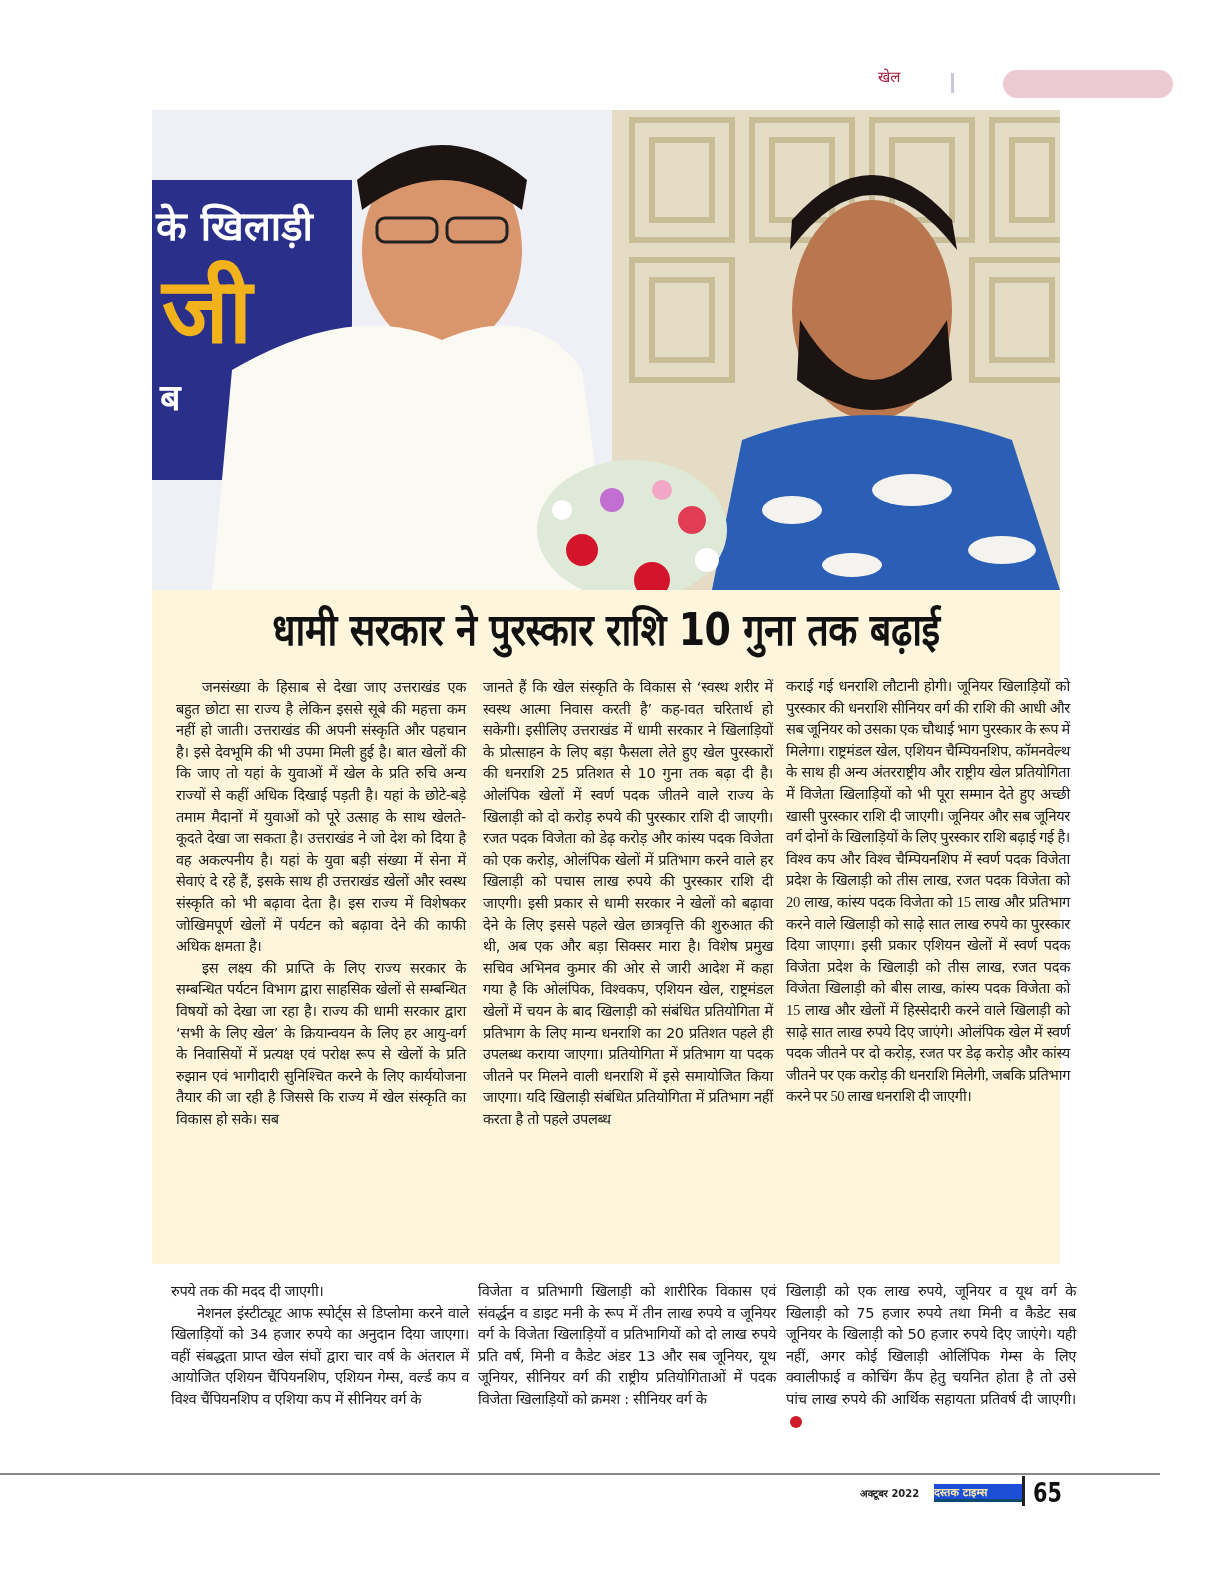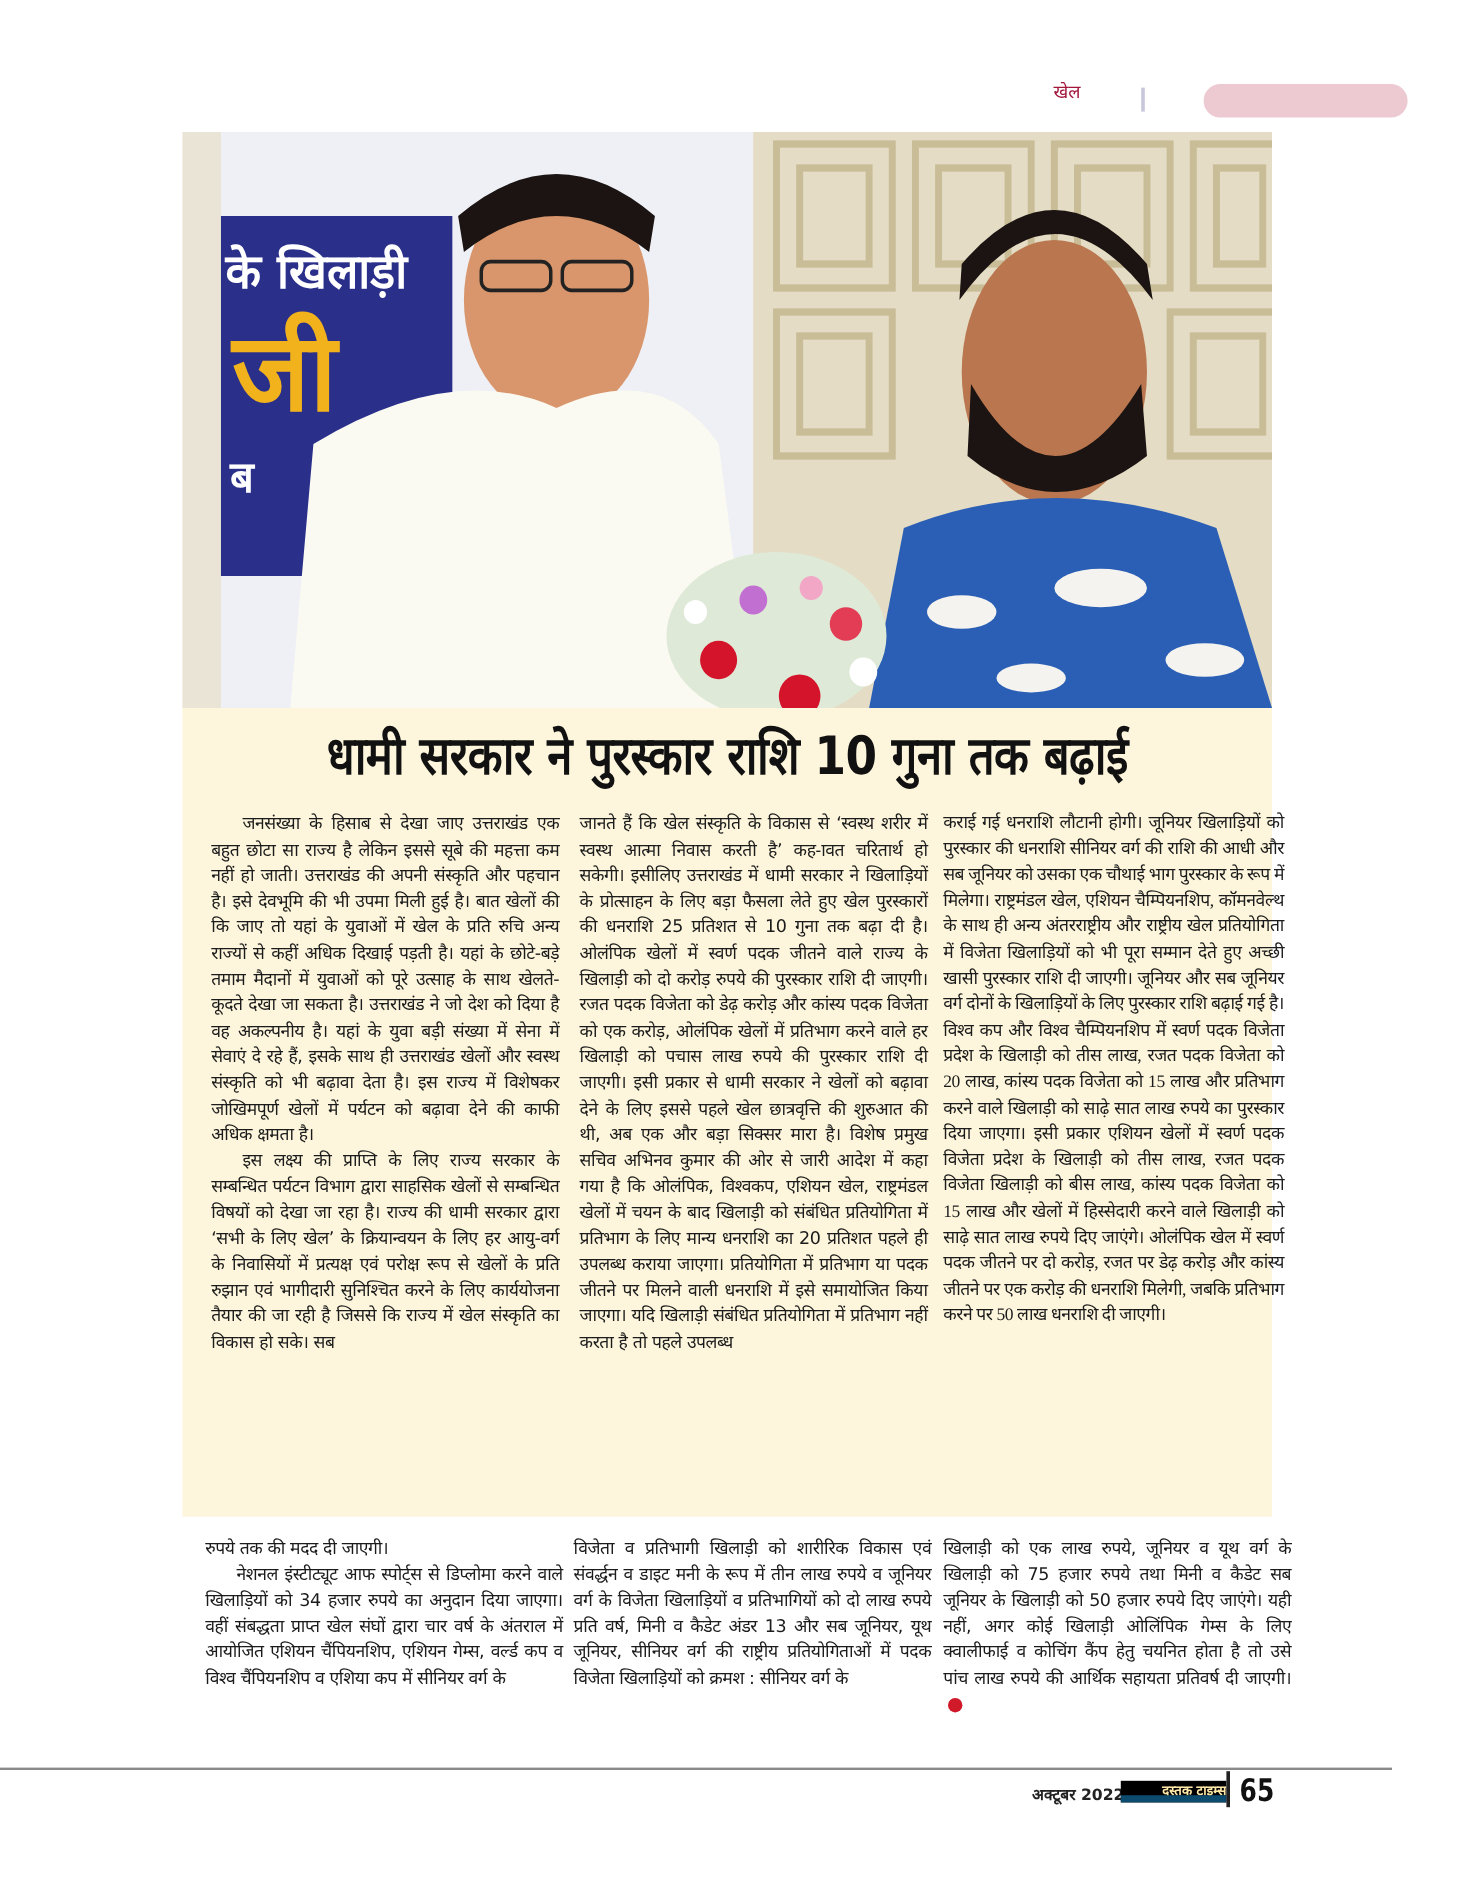--- a/index.html
+++ b/index.html
@@ -5,21 +5,21 @@
     * { box-sizing: border-box; margin: 0; padding: 0; }
     html, body { width: 1224px; height: 1584px; background: #ffffff; overflow: hidden; }
     body { position: relative; font-family: "DejaVu Sans", sans-serif; color: #1a1a1a; }
 
     
     .section-label { position: absolute; left: 878px; top: 66px; font-size: 15px; color: #a1163a; font-family: "DejaVu Sans", sans-serif; }
     .section-sep { position: absolute; left: 951px; top: 73px; width: 3px; height: 20px; background: #c8c8dd; }
     .section-pill { position: absolute; left: 1003px; top: 70px; width: 170px; height: 28px; border-radius: 14px; background: #edc9d2; }
 
     
-    .photo { position: absolute; left: 152px; top: 110px; width: 908px; height: 480px; overflow: hidden; background: #e9e4d6; padding-left: 32px; }
+    .photo { position: absolute; left: 152px; top: 110px; width: 908px; height: 480px; overflow: hidden; background: #e9e4d6; }
     .photo svg { display: block; width: 100%; height: 100%; }
 
     
     .panel { position: absolute; left: 152px; top: 590px; width: 908px; height: 674px; background: #fdf6dc; }
     .headline { position: absolute; left: 152px; top: 598px; width: 908px; text-align: center; font-size: 44px; font-weight: bold; color: #111; letter-spacing: -0.5px; font-family: "DejaVu Sans", sans-serif; transform: scaleX(0.86); transform-origin: center; white-space: nowrap; }
 
     .col { position: absolute; font-size: 14.6px; line-height: 21.6px; text-align: justify; color: #1b1b1b; font-family: "DejaVu Sans", sans-serif; letter-spacing: -0.35px; margin-left: 16px; }
     .col p { text-indent: 0; }
     .col p.indent { text-indent: 26px; }
     .col1 { left: 160px; top: 676px; width: 290px; }
@@ -27,22 +27,22 @@
     .col3 { left: 770px; top: 676px; width: 284px; font-family: Liberation Serif, serif; }
 
     .lcol1 { left: 155px; top: 1280px; width: 298px; }
     .lcol2 { left: 462px; top: 1280px; width: 298px; }
     .lcol3 { left: 770px; top: 1280px; width: 290px; }
 
     .end-dot { display: inline-block; width: 12px; height: 12px; border-radius: 50%; background: #d01a2a; vertical-align: middle; margin-left: 4px; }
 
     
     .footer-rule { position: absolute; left: 0; top: 1473px; width: 1160px; height: 2px; background: #8a8a8a; }
-    .footer-date { position: absolute; left: 860px; top: 1486px; font-size: 13px; font-weight: bold; color: #222; }
-    .footer-logo { position: absolute; left: 934px; top: 1484px; width: 88px; height: 18px; background: #000000; color: #ffe9a8; font-size: 11px; font-weight: bold; line-height: 18px; text-align: right; overflow: hidden; border-bottom: 6px solid #0c4a6e; }
+    .footer-date { position: absolute; left: 860px; top: 1486px; font-size: 10px; font-weight: bold; color: #222; }
+    .footer-logo { position: absolute; left: 934px; top: 1484px; width: 88px; height: 18px; background: #1d4ed8; color: #ffe9a8; font-size: 11px; font-weight: bold; line-height: 18px; text-align: left; overflow: hidden; border-bottom: 3px solid #0c4a6e; }
     .footer-vrule { position: absolute; left: 1022px; top: 1476px; width: 3px; height: 30px; background: #222; }
     .footer-page { position: absolute; left: 1033px; top: 1478px; font-size: 26px; font-weight: bold; color: #111; transform: scaleX(0.8); transform-origin: left; font-family: "DejaVu Sans", sans-serif; }
   </style>
 </head>
 <body>
 
 <div class="section-label">खेल</div>
 <div class="section-sep"></div>
 <div class="section-pill"></div>
 

